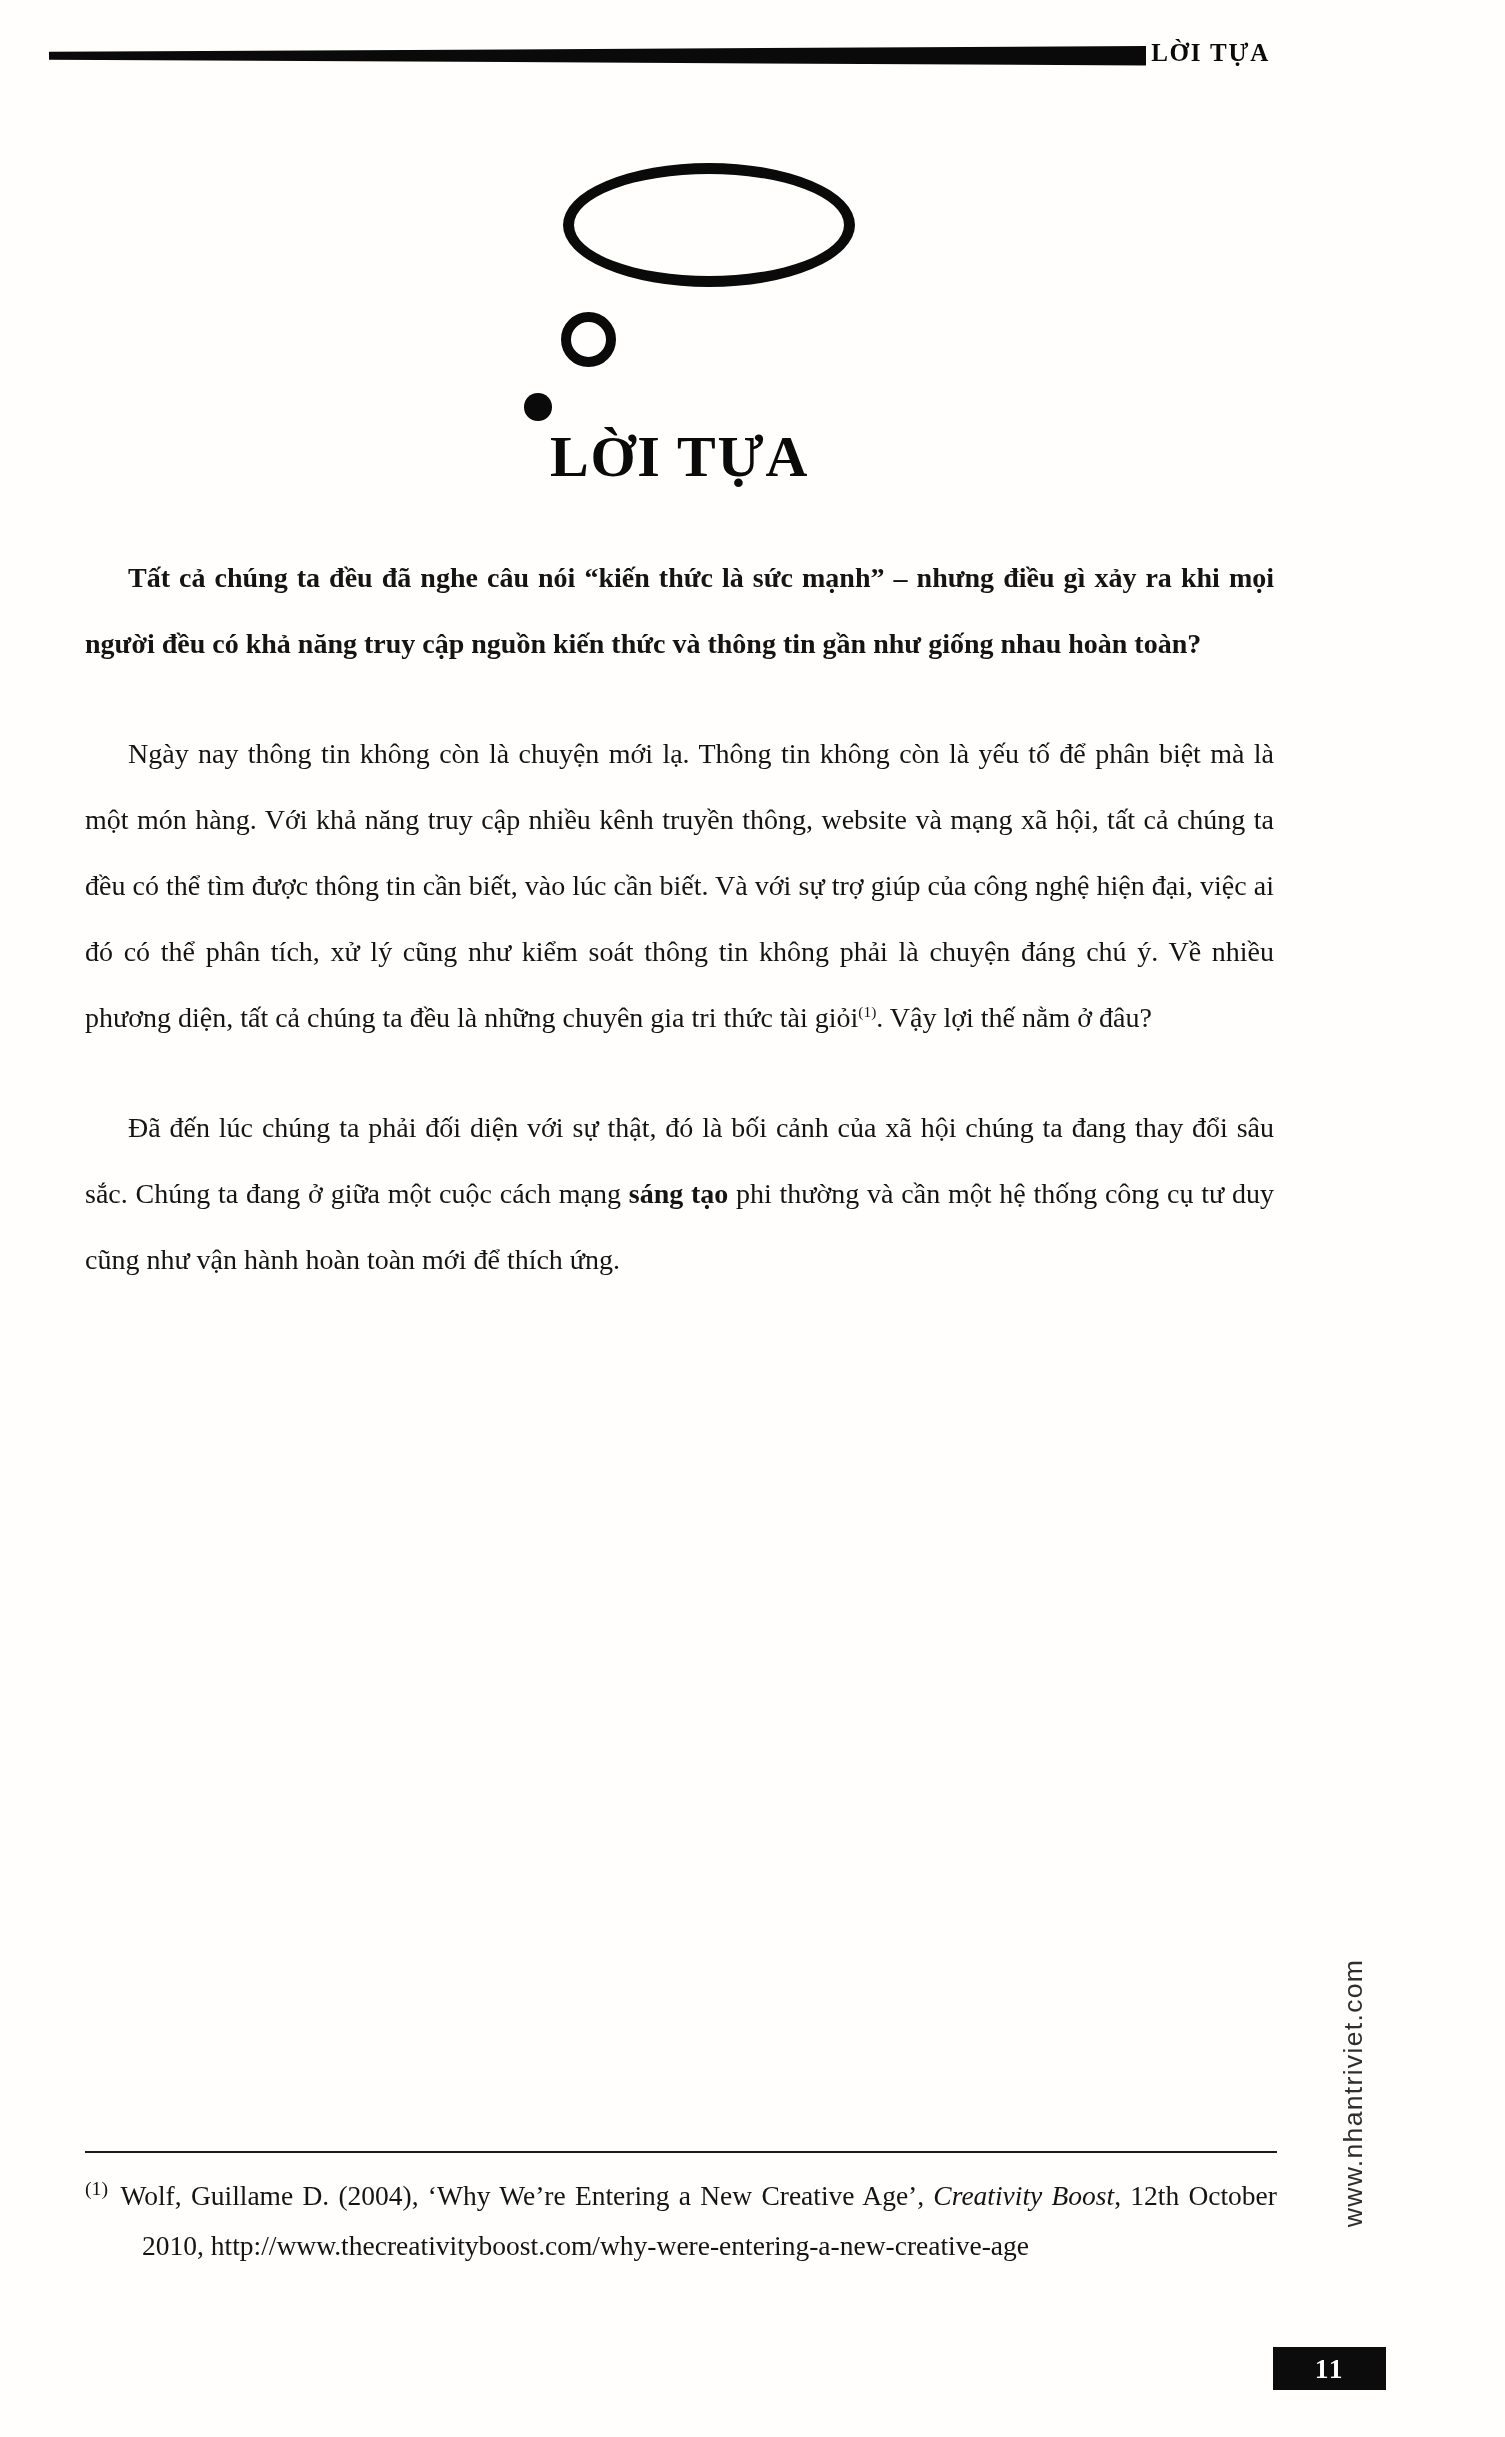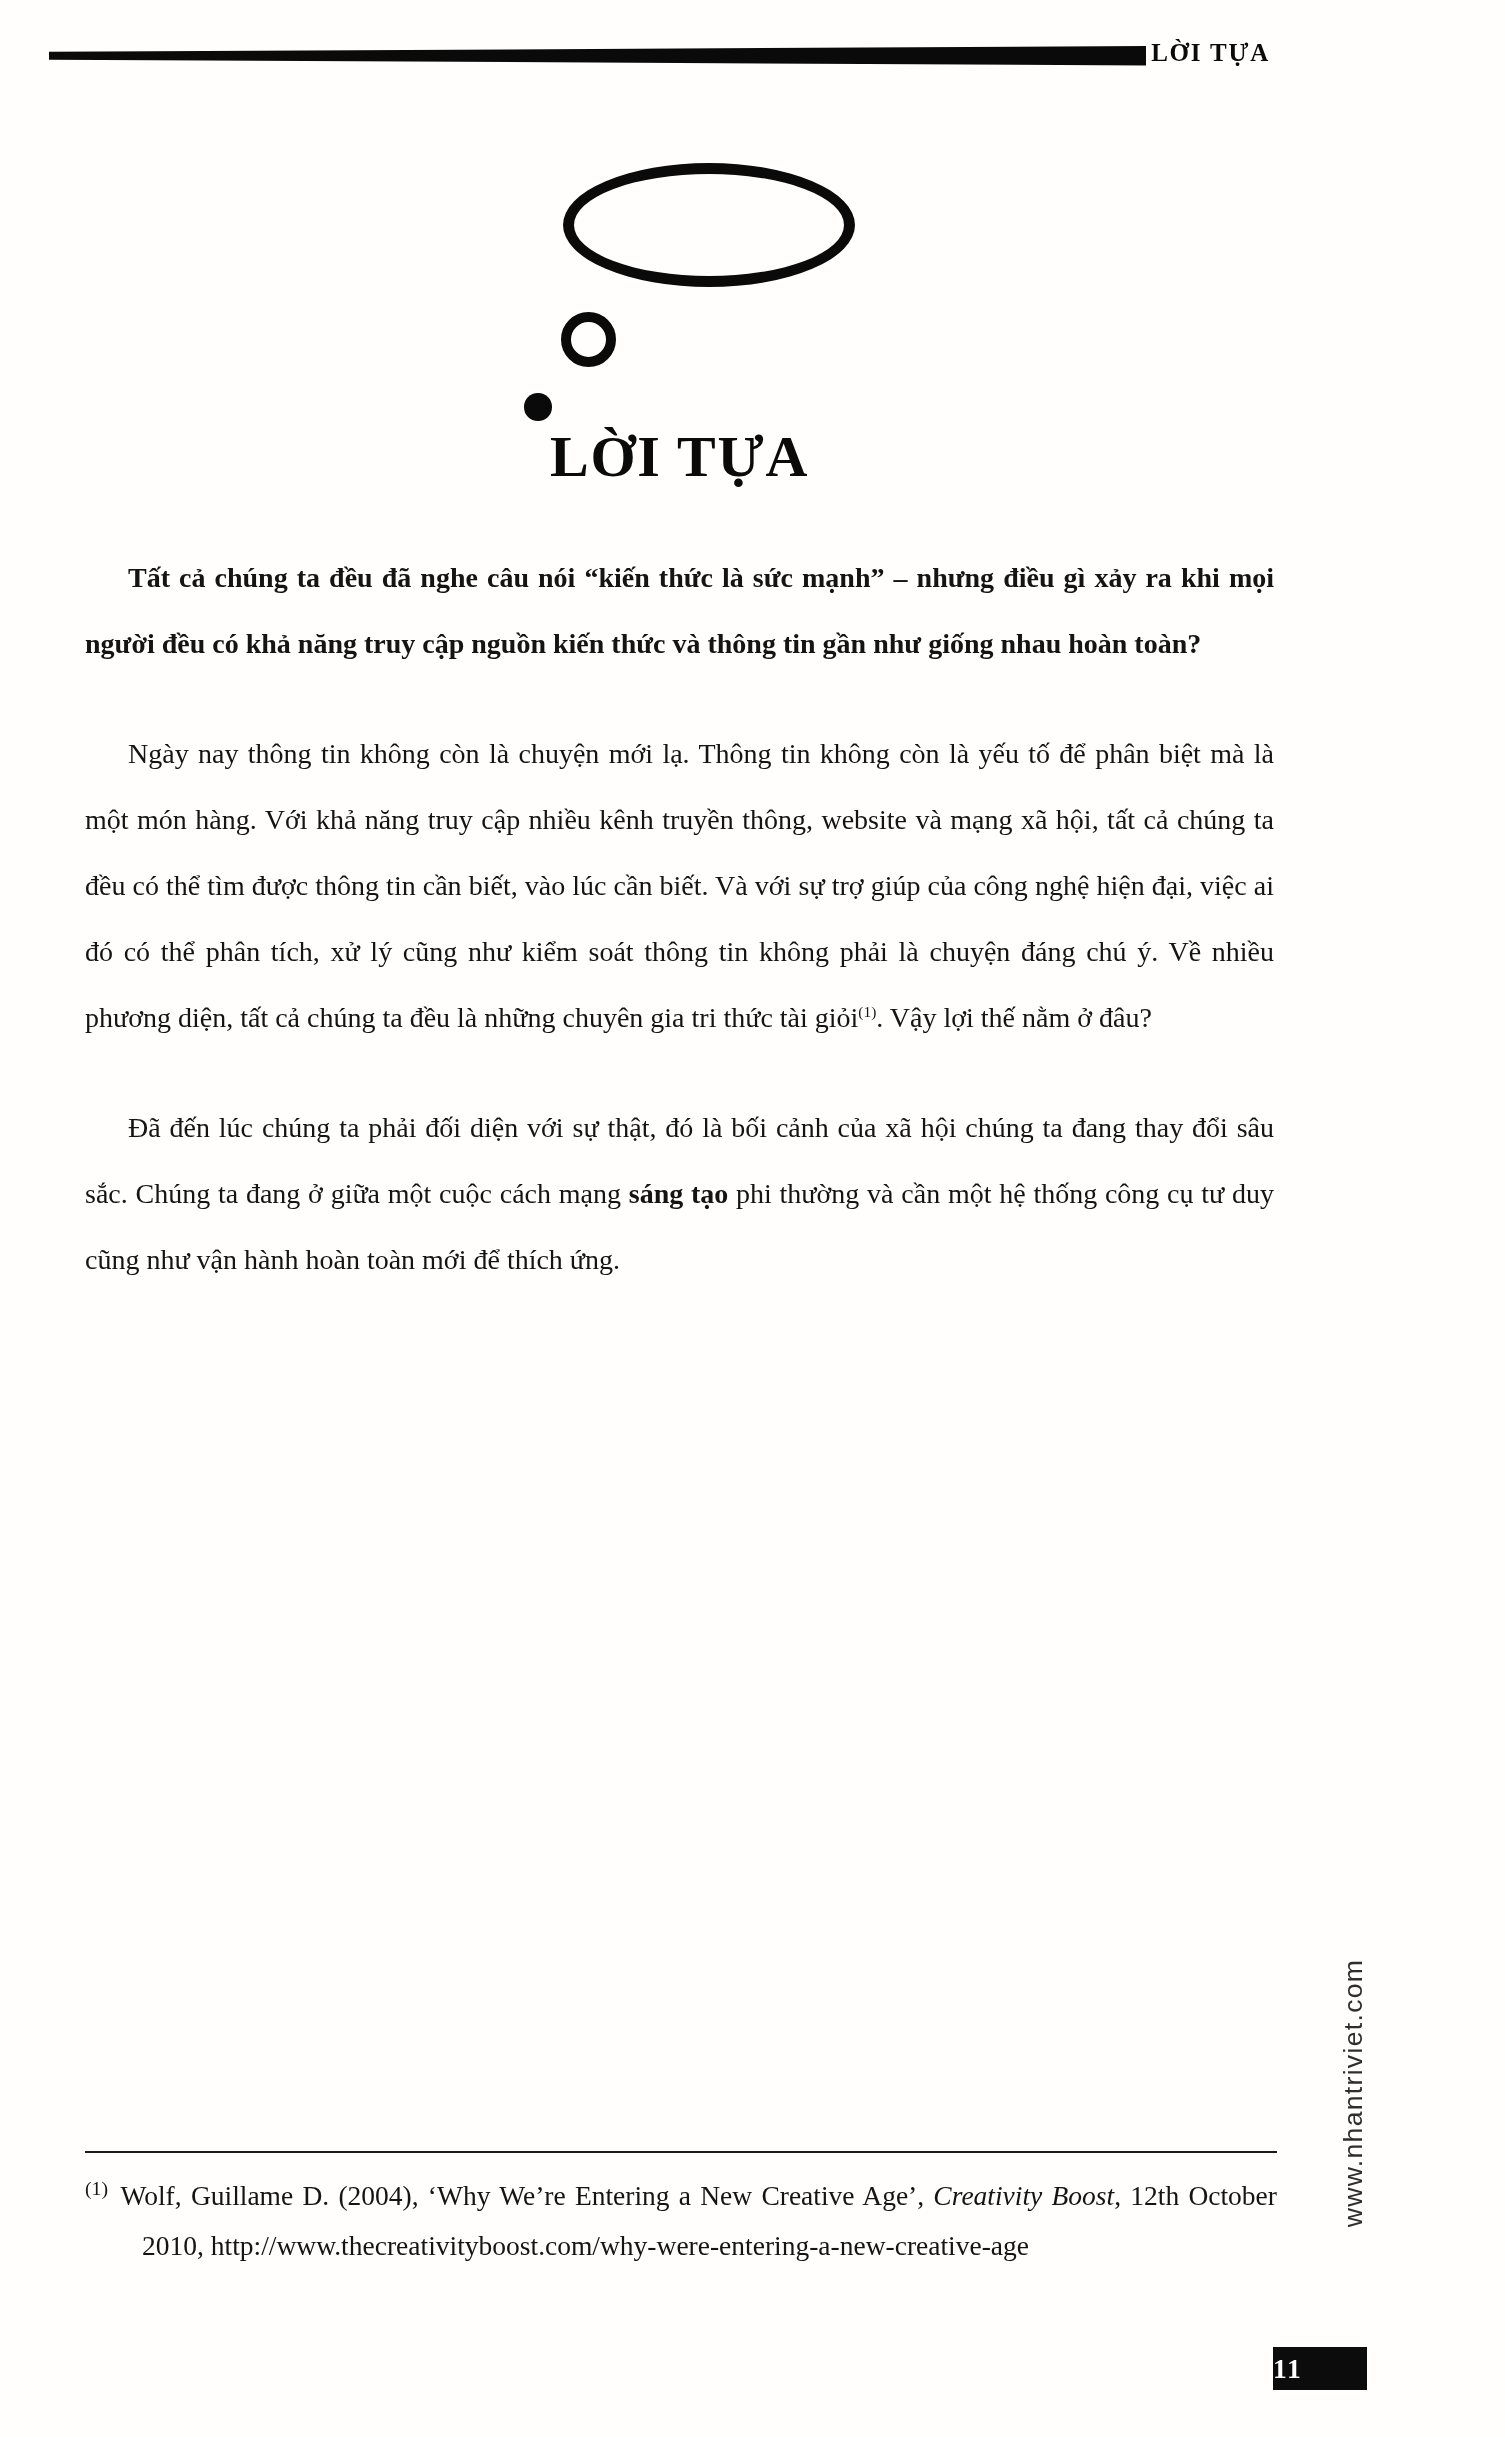--- a/index.html
+++ b/index.html
@@ -138,27 +138,27 @@
     color: #2e2e2e;
     text-align: center;
     white-space: nowrap;
   }
 
   
   .page-number-box {
     position: absolute;
     left: 1273px;
     top: 2347px;
-    width: 94px;
+    width: 113px;
     height: 43px;
     background: #0c0c0c;
     color: #ffffff;
     display: flex;
     align-items: center;
-    justify-content: flex-start;
+    justify-content: center;
     font-size: 27.5px;
     font-weight: 700;
     letter-spacing: 1.8px;
   }
 </style>
 </head>
 <body>
 
 <div class="page">
 

